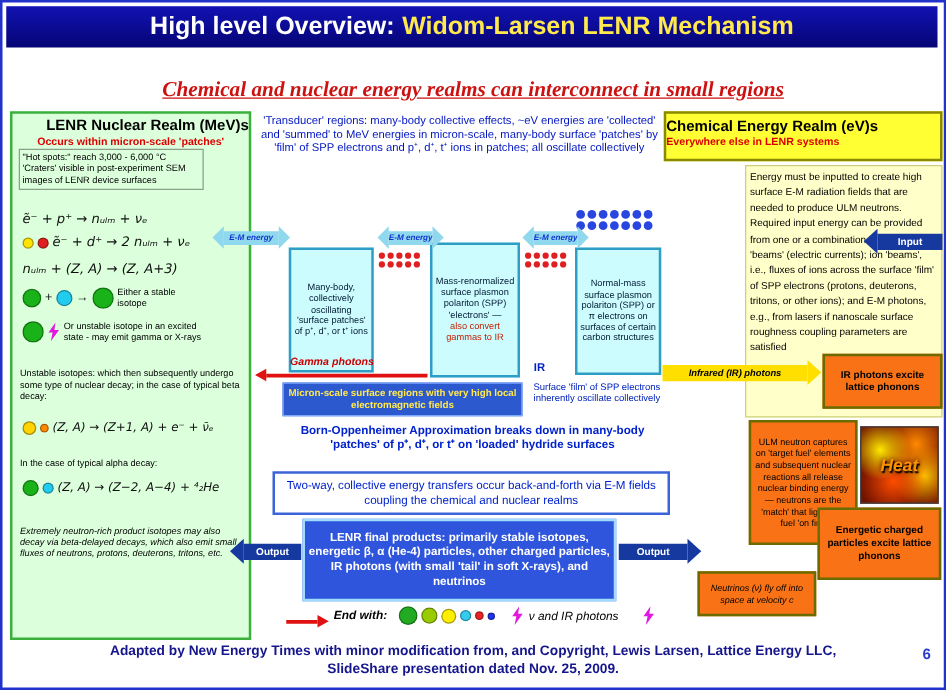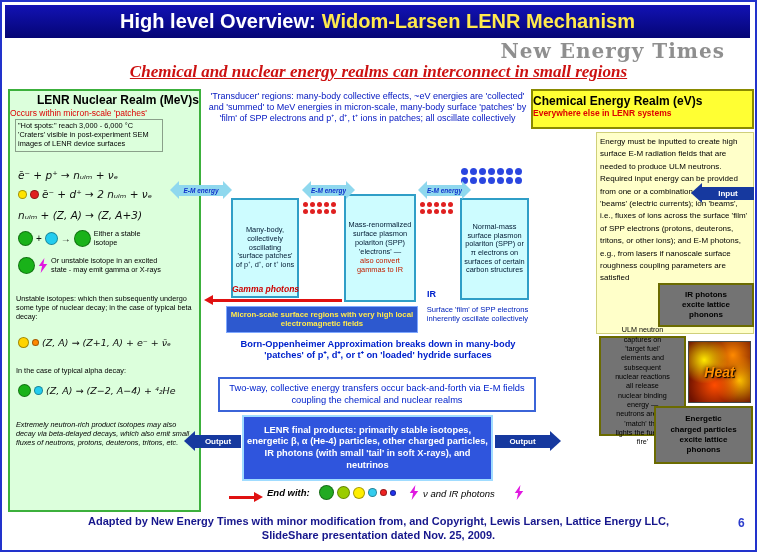--- a/index.html
+++ b/index.html
@@ -5,21 +5,21 @@
 *{box-sizing:border-box;margin:0;padding:0}
 body{margin:0;background:#fff;font-family:"Liberation Sans",sans-serif}
 .slide{position:relative;width:757px;height:552px;background:#fff;border:2px solid #2233cc;overflow:hidden}
 .banner{position:absolute;left:3px;top:3px;width:745px;height:33px;background:linear-gradient(#1212b4,#050575);display:flex;align-items:center;justify-content:center;gap:6px;z-index:2}
 .banner .tp{color:#ffffff;font-weight:bold;font-size:20px;white-space:nowrap}
 .banner .tm{color:#ffe94d;font-weight:bold;font-size:20px;white-space:nowrap}
 .masthead{position:absolute;top:37px;right:30px;font-family:"DejaVu Serif",serif;font-size:20px;font-weight:600;color:#8f8f8f;letter-spacing:1px;z-index:2}
 .subtitle{position:absolute;top:60px;left:0;width:100%;text-align:center;font-family:"Liberation Serif",serif;font-style:italic;font-weight:bold;font-size:17px;color:#cc1111;text-decoration:underline;z-index:2}
 .np{position:absolute;left:6px;top:87px;width:193px;height:423px;background:#dcffdc;border:2px solid #3cb03c;z-index:1}
 .np-title{position:absolute;top:2px;width:100%;text-align:right;font-weight:bold;font-size:12px;color:#000}
-.np-sub{position:absolute;top:17px;width:100%;text-align:left;font-weight:normal;font-size:8.5px;color:#dd0000}
+.np-sub{position:absolute;top:17px;width:100%;text-align:center;font-weight:bold;font-size:8.5px;color:#dd0000}
 .np-hot{position:absolute;left:5px;top:28px;width:148px;border:1px solid #8aa08a;padding:2px;font-size:7.4px;line-height:1.2;color:#000}
 .row{position:absolute;display:flex;align-items:center;gap:3px}
 .pc{display:inline-block;border-radius:50%;flex:none;border:1px solid rgba(0,0,0,.35)}
 .eqt{font-family:"DejaVu Sans",sans-serif;font-style:italic;font-size:10.5px;color:#101010;white-space:nowrap}
 .eqs{font-size:9.5px}
 .sym{font-size:10px;color:#101010}
 .lbl{font-size:7.3px;line-height:1.15;color:#000}
 .note{position:absolute;font-size:7.3px;line-height:1.2;color:#000}
 .trans{position:absolute;left:202px;top:89px;width:327px;text-align:center;font-size:9px;line-height:1.22;color:#0015c0;z-index:2}
 .dbl{position:absolute;display:flex;align-items:center;height:18px;z-index:5}
@@ -45,21 +45,21 @@
 .gam .hd.l{border-right:9px solid #e01111}
 .gam .hd.r{border-left:9px solid #e01111}
 .gam .ln{flex:1;height:3px;background:#e01111}
 .gamlbl{position:absolute;font-weight:bold;font-style:italic;font-size:8.5px;color:#cc0000;z-index:5}
 .embox{position:absolute;left:224px;top:304px;width:192px;height:27px;background:#2d59cf;border:1px solid #7fa8ff;color:#ffe94d;font-weight:bold;font-size:7.8px;display:flex;align-items:center;justify-content:center;text-align:center;line-height:1.15;padding:1px;z-index:3}
 .irlbl{position:absolute;left:425px;top:287px;font-weight:bold;font-size:9px;color:#0022cc;z-index:3}
 .film{position:absolute;left:419px;top:303px;width:113px;text-align:center;font-size:7.6px;line-height:1.2;color:#0022bb;z-index:2}
 .born{position:absolute;left:219px;top:337px;width:314px;text-align:center;font-weight:bold;font-size:9.3px;line-height:1.2;color:#0022cc;z-index:2}
 .twoway{position:absolute;left:216px;top:375px;width:318px;height:35px;border:2px solid #3b64d8;display:flex;align-items:center;justify-content:center;text-align:center;font-size:9.3px;line-height:1.2;color:#0022cc;padding:1px;z-index:2}
 .lenr{position:absolute;left:240px;top:413px;width:251px;height:66px;background:#2f55dd;border:2px solid #a0dcff;color:#fff;font-weight:bold;font-size:9.3px;line-height:1.25;display:flex;align-items:center;justify-content:center;text-align:center;padding:3px;z-index:2}
-.ybox{position:absolute;background:#737373;border:2px solid #6b6b00;display:flex;align-items:center;justify-content:center;text-align:center;color:#000;padding:14px;z-index:2}
+.ybox{position:absolute;background:#f97316;border:2px solid #6b6b00;display:flex;align-items:center;justify-content:center;text-align:center;color:#000;padding:2px;z-index:2}
 .chem-head{position:absolute;left:529px;top:87px;width:223px;height:40px;background:#ffff33;border:2px solid #8a8a00;padding-top:3px;z-index:2}
 .chem-head .t{font-weight:bold;font-size:12px;color:#000}
 .chem-head .s{font-weight:bold;font-size:8.5px;color:#dd0000}
 .chem-body{position:absolute;left:594px;top:130px;width:158px;height:202px;background:#ffffc9;border:1px solid #cfcf7a;font-size:8px;line-height:1.55;color:#000;padding:3px;z-index:1}
 .heat{position:absolute;left:686px;top:339px;width:63px;height:62px;border:1px solid #444;display:flex;align-items:center;justify-content:center;font-weight:bold;font-style:italic;font-size:14px;color:#ff9100;text-shadow:1px 1px 1px #000,0 0 4px #300;z-index:2;background:radial-gradient(circle at 25% 30%,#ffe800 0,rgba(255,232,0,0) 38%),radial-gradient(circle at 72% 22%,#ff8a00 0,rgba(255,138,0,0) 42%),radial-gradient(circle at 42% 72%,#ff4d00 0,rgba(255,77,0,0) 48%),radial-gradient(circle at 82% 64%,#ffc400 0,rgba(255,196,0,0) 40%),#701200}
 .endlbl{position:absolute;font-weight:bold;font-style:italic;font-size:9.5px;color:#000;z-index:3}
 .endprod{position:absolute;font-style:italic;font-size:9.5px;color:#000;z-index:3}
 .footer{position:absolute;left:0;width:100%;text-align:center;font-weight:bold;font-size:11px;color:#16168c;z-index:2}
 .page{position:absolute;left:736px;top:514px;font-weight:bold;font-size:12px;color:#2b3ccc;z-index:2}
 .bolt{flex:none}
@@ -67,21 +67,20 @@
 </style>
 </head>
 <body>
 
 <div class="slide">
 
   <div class="banner">
     <span class="tp">High level Overview:</span>
     <span class="tm">Widom-Larsen LENR Mechanism</span>
   </div>
-  <div class="masthead">New Energy Times</div>
   <div class="subtitle">Chemical and nuclear energy realms can interconnect in small regions</div>
 
   <div class="np">
     <div class="np-title">LENR Nuclear Realm (MeV)s</div>
     <div class="np-sub">Occurs within micron-scale 'patches'</div>
     <div class="np-hot">"Hot spots:" reach 3,000 - 6,000 °C  'Craters' visible in post-experiment SEM images of LENR device surfaces</div>
 
     <div class="row" style="left:8px;top:78px">
       <span class="eqt">ẽ⁻ + p⁺ →  nᵤₗₘ + νₑ</span>
     </div>
@@ -211,20 +210,24 @@
   <div class="gam" style="left:202px;top:292px;width:138px;height:12px">
     <span class="hd l"></span>
     <span class="ln"></span>
   </div>
 
   <div class="embox">Micron-scale surface regions with very high local electromagnetic fields</div>
 
   <div class="irlbl">IR</div>
   <div class="film">Surface 'film' of SPP electrons inherently oscillate collectively</div>
 
+  <div class="ba yel" style="left:528px;top:286px;width:127px;height:20px">
+    <span class="bd">Infrared (IR) photons</span>
+    <span class="hd r"></span>
+  </div>
 
   <div class="born">Born-Oppenheimer Approximation breaks down in many-body 'patches' of p⁺, d⁺, or t⁺ on 'loaded' hydride surfaces</div>
   <div class="twoway">Two-way, collective energy transfers occur back-and-forth via E-M fields coupling the chemical and nuclear realms</div>
 
   <div class="lenr">LENR final products: primarily stable isotopes, energetic β, α (He-4) particles, other charged particles, IR photons (with small 'tail' in soft X-rays), and neutrinos</div>
 
   <div class="ba navy" style="left:182px;top:429px;width:57px;height:20px">
     <span class="hd l"></span>
     <span class="bd">Output</span>
   </div>
@@ -236,20 +239,21 @@
   <div class="chem-head">
     <div class="t">Chemical Energy Realm (eV)s</div>
     <div class="s">Everywhere else in LENR systems</div>
   </div>
   <div class="chem-body">Energy must be inputted to create high surface E-M radiation fields that are needed to produce ULM neutrons. Required input energy can be provided from one or a combination of: electron 'beams' (electric currents); ion 'beams', i.e., fluxes of ions across the surface 'film' of SPP electrons (protons, deuterons, tritons, or other ions); and E-M photons, e.g., from lasers if nanoscale surface roughness coupling parameters are satisfied</div>
 
   <div class="ybox" style="left:656px;top:281px;width:96px;height:44px;font-weight:600;font-size:8px;line-height:1.25">IR photons excite lattice phonons</div>
   <div class="ybox" style="left:597px;top:334px;width:87px;height:100px;font-size:7.2px;line-height:1.3">ULM neutron captures on 'target fuel' elements and subsequent nuclear reactions all release nuclear binding energy — neutrons are the 'match' that lights the fuel 'on fire'</div>
   <div class="heat">Heat</div>
   <div class="ybox" style="left:652px;top:404px;width:99px;height:58px;font-weight:600;font-size:8px;line-height:1.3">Energetic charged particles excite lattice phonons</div>
+  <div class="ybox" style="left:556px;top:455px;width:95px;height:36px;font-size:7.2px;font-style:italic;line-height:1.25">Neutrinos (ν) fly off into space at velocity c</div>
 
   <div class="gam" style="left:227px;top:489px;width:34px;height:12px">
     <span class="ln"></span>
     <span class="hd r"></span>
   </div>
   <div class="endlbl" style="left:265px;top:485px">End with:</div>
   <div class="row" style="left:317px;top:483px;z-index:3">
     <span class="pc" style="width:15px;height:15px;background:#22aa22"></span>
     <span class="pc" style="width:13px;height:13px;background:#99cc00"></span>
     <span class="pc" style="width:12px;height:12px;background:#ffee00"></span>

